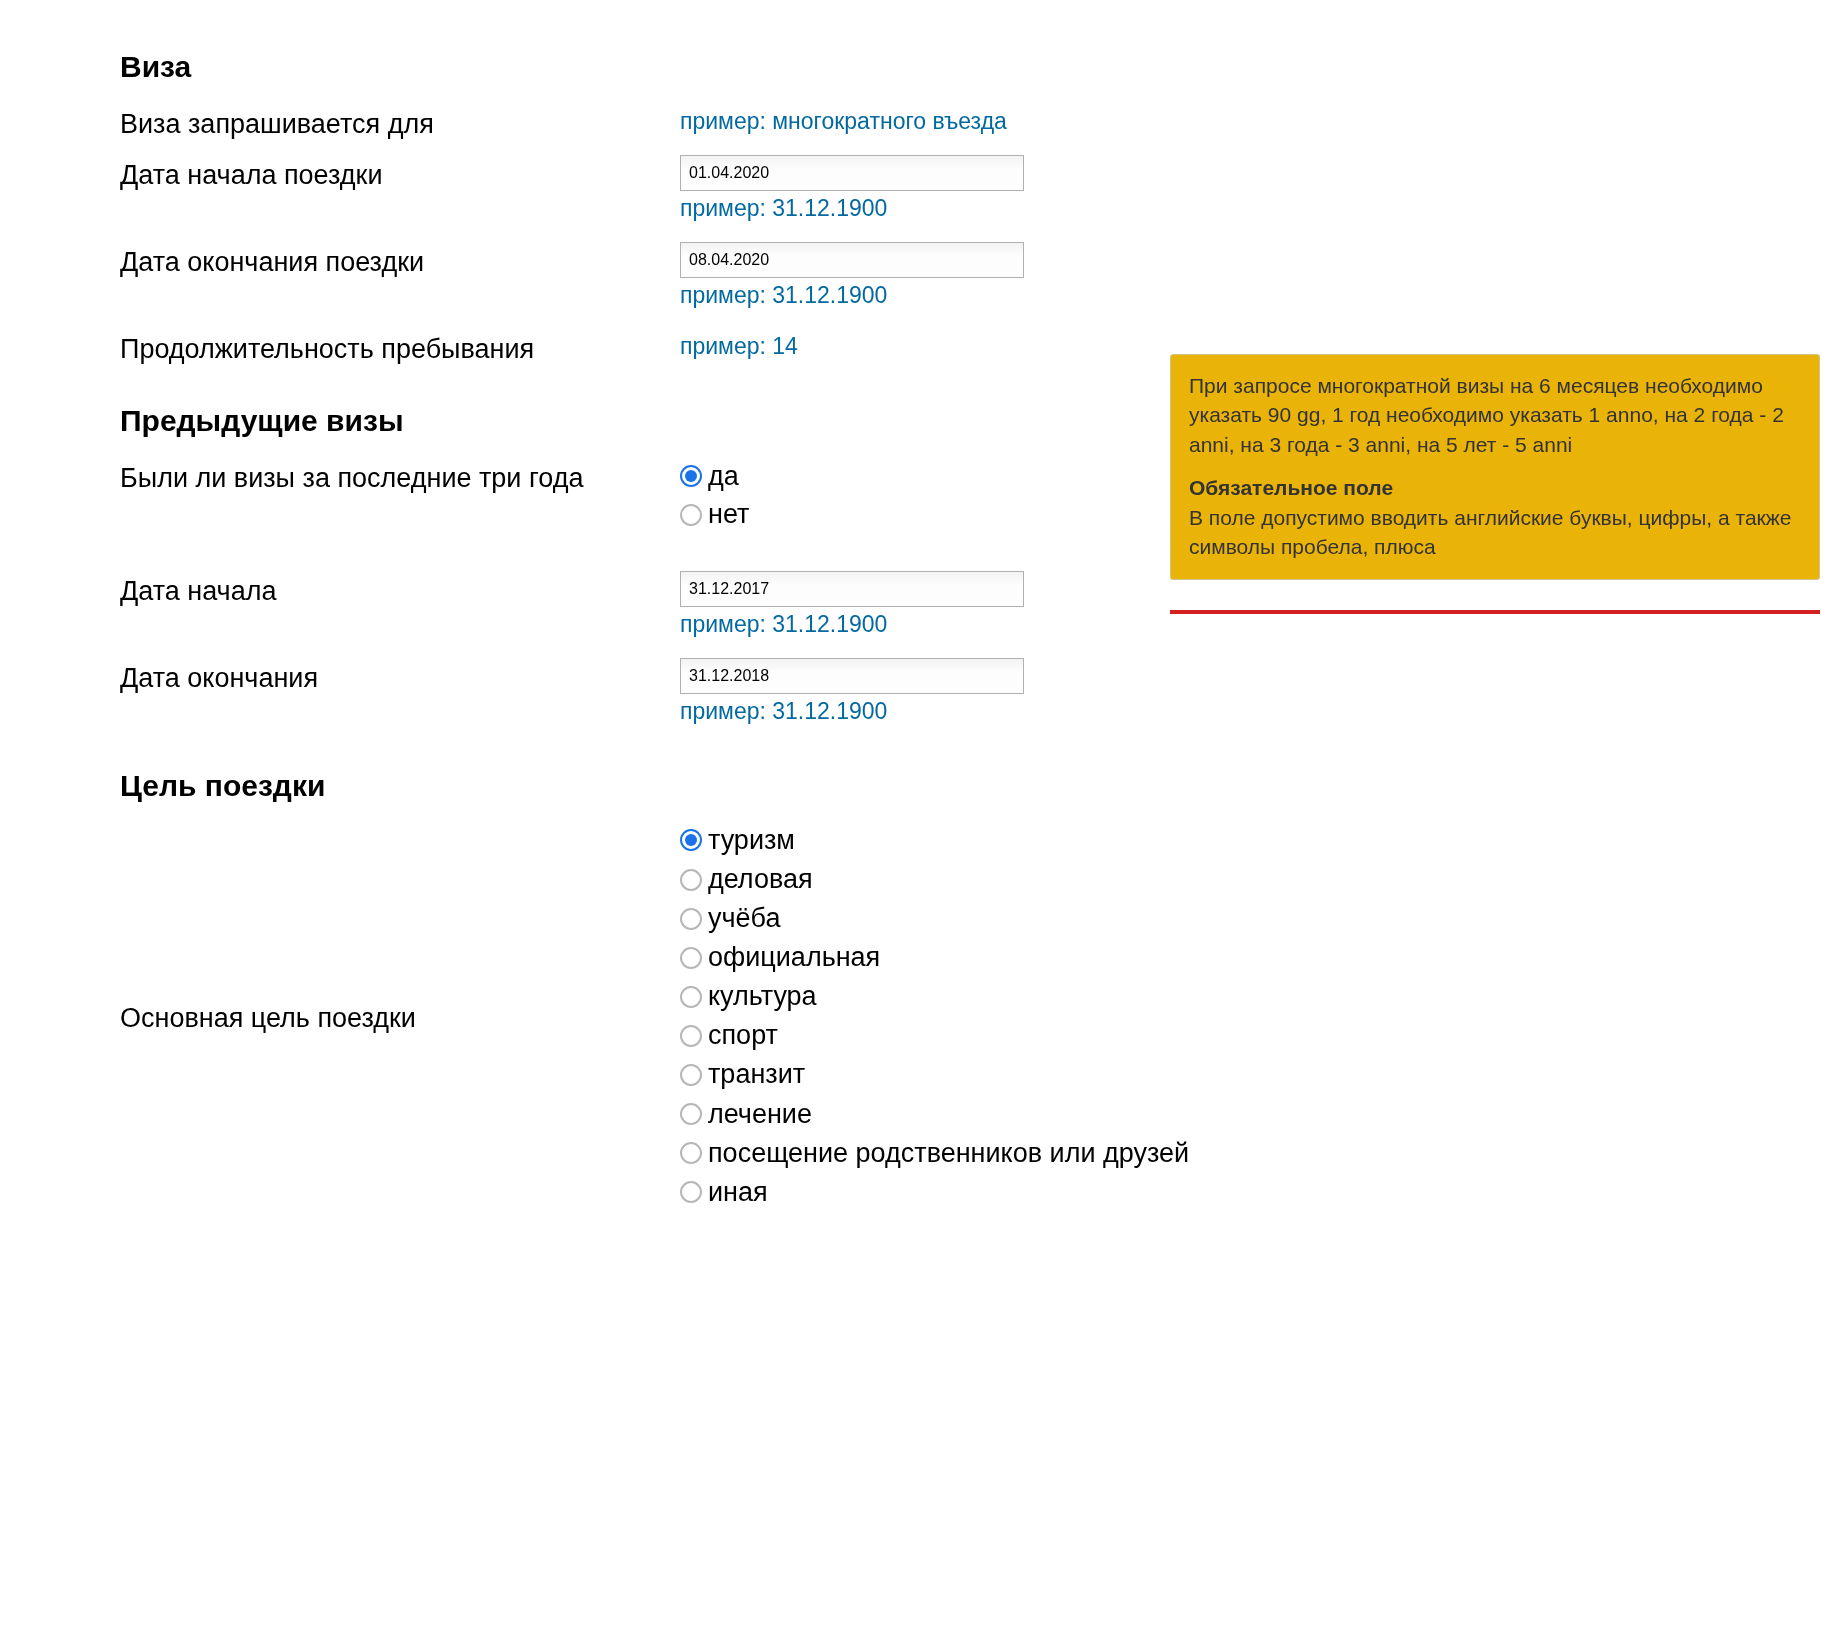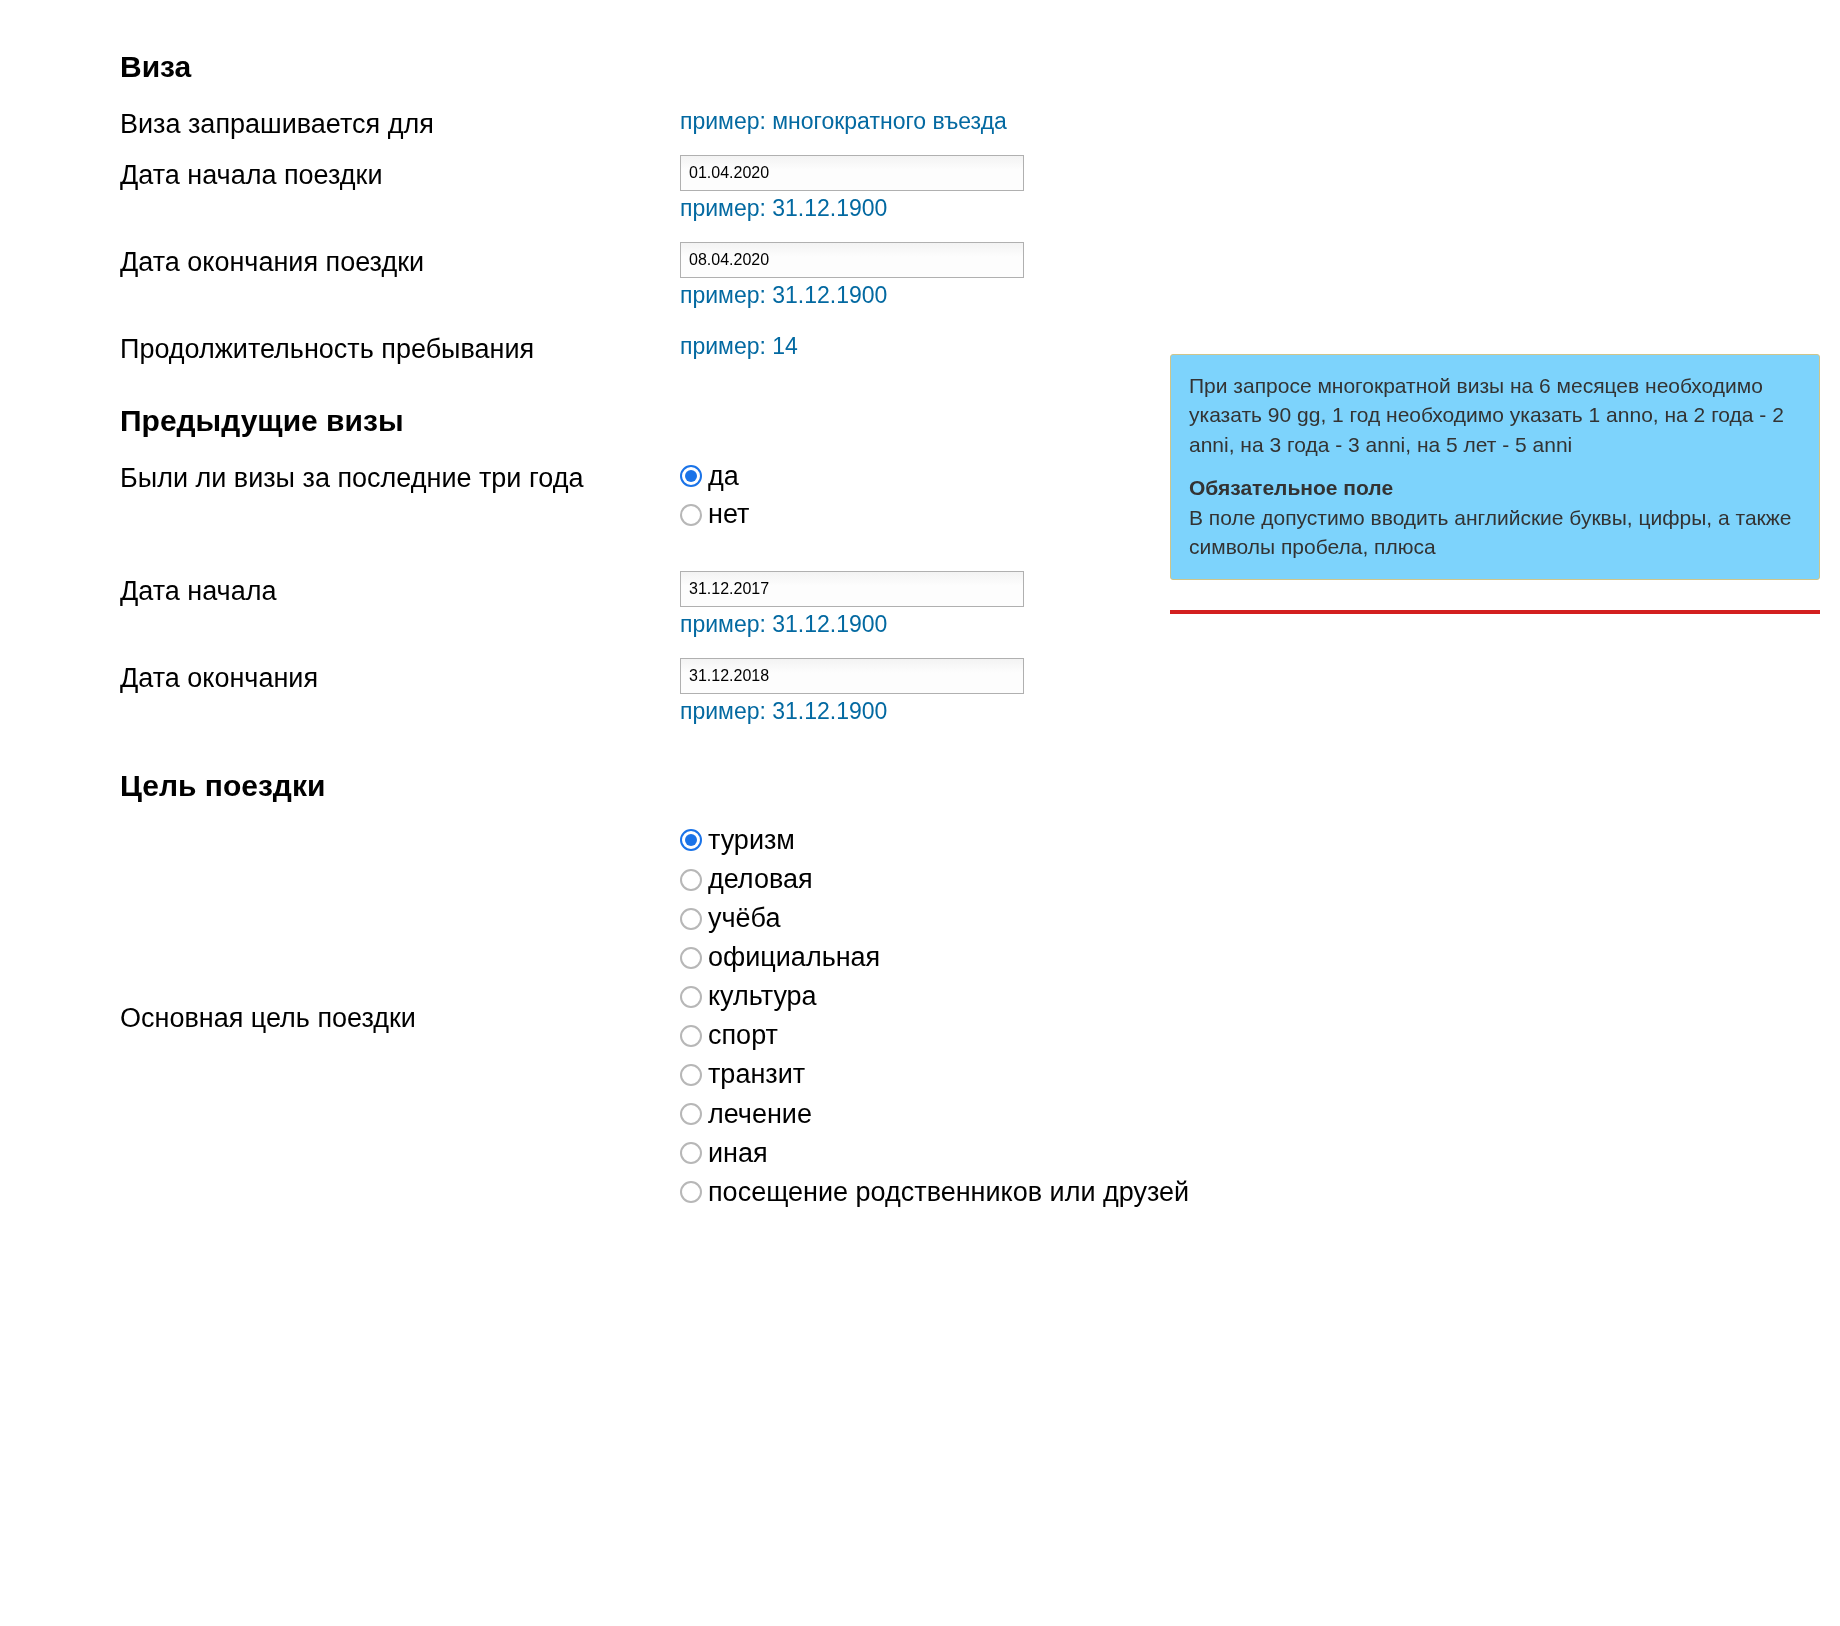--- a/index.html
+++ b/index.html
@@ -131,21 +131,21 @@
   .radio-label-multi {
     font-size: 27px;
     line-height: 1.3;
   }
 
   .tooltip {
     position: absolute;
     left: 1170px;
     top: 304px;
     width: 650px;
-    background: #7dd3fc;
+    background: #eab308;
     border: 1px solid #cfc58a;
     border-radius: 3px;
     padding: 16px 18px 18px 18px;
     font-size: 21px;
     line-height: 1.4;
     color: #333;
   }
   .tooltip .tt-strong {
     font-weight: bold;
     display: block;
@@ -274,25 +274,25 @@
           <div class="radio-row">
             <span class="radio"></span>
             <span class="radio-label-multi">транзит</span>
           </div>
           <div class="radio-row">
             <span class="radio"></span>
             <span class="radio-label-multi">лечение</span>
           </div>
           <div class="radio-row">
             <span class="radio"></span>
+            <span class="radio-label-multi">посещение родственников или друзей</span>
+          </div>
+          <div class="radio-row">
+            <span class="radio"></span>
             <span class="radio-label-multi">иная</span>
-          </div>
-          <div class="radio-row">
-            <span class="radio"></span>
-            <span class="radio-label-multi">посещение родственников или друзей</span>
           </div>
         </div>
     </div>
 
   </div>
 
   <div class="tooltip">
     <span>При запросе многократной визы на 6 месяцев необходимо указать 90 gg, 1 год необходимо указать 1 anno, на 2 года - 2 anni, на 3 года - 3 anni, на 5 лет - 5 anni</span>
     <span class="tt-strong">Обязательное поле</span>
     <span>В поле допустимо вводить английские буквы, цифры, а также символы пробела, плюса</span>

